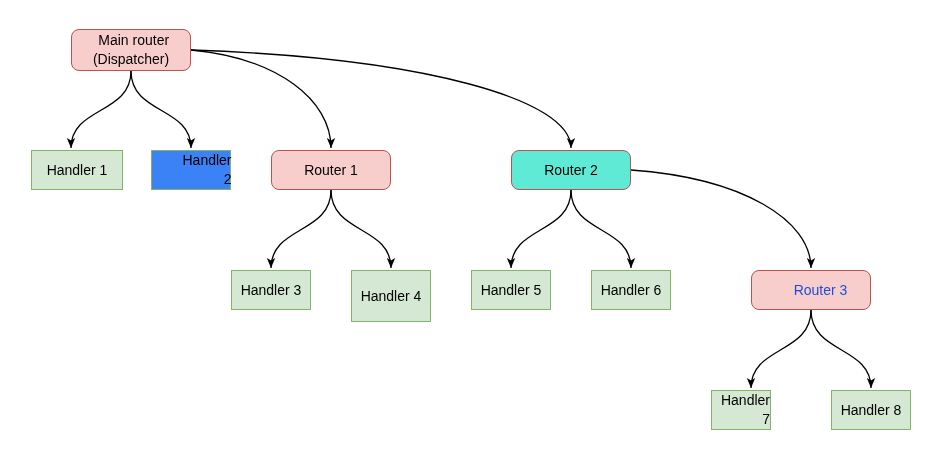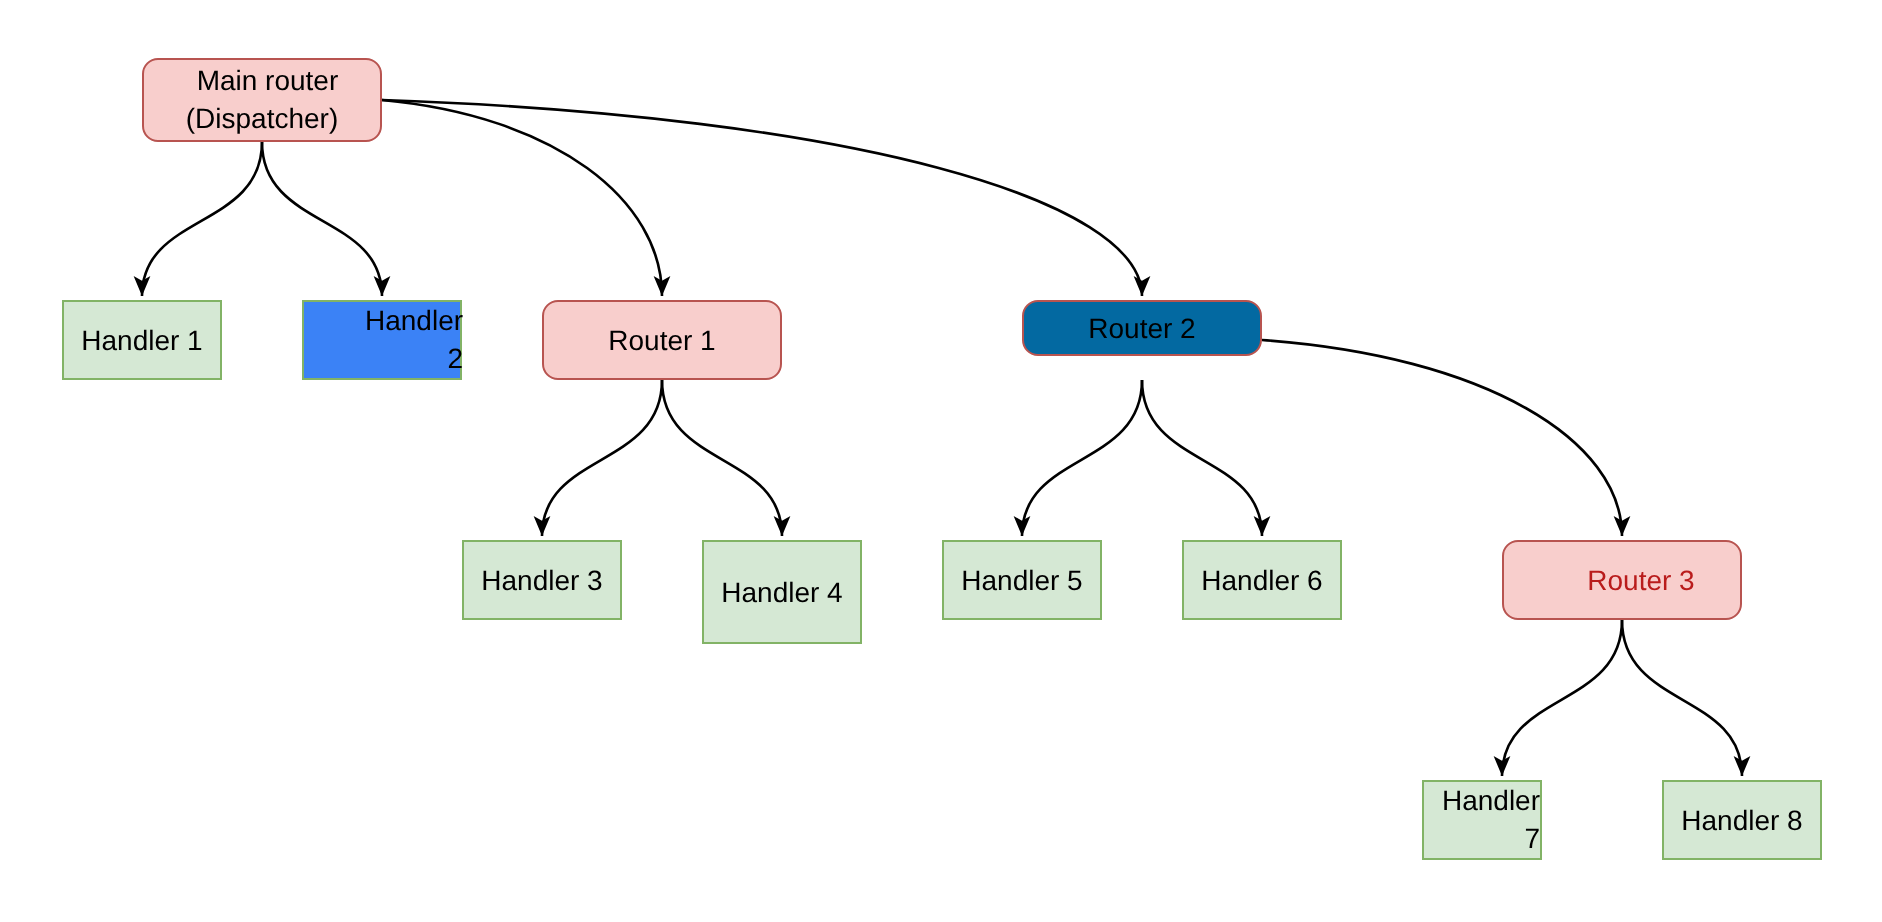--- a/index.html
+++ b/index.html
@@ -54,25 +54,25 @@
         <path d="M 571 190 C 571 234, 511 226, 511 268" fill="none" stroke="#000000" stroke-width="1.3" marker-end="url(#arrow)"></path>
         <path d="M 571 190 C 571 234, 631 226, 631 268" fill="none" stroke="#000000" stroke-width="1.3" marker-end="url(#arrow)"></path>
         <path d="M 631 170 C 742.6 178, 811 220, 811 268" fill="none" stroke="#000000" stroke-width="1.3" marker-end="url(#arrow)"></path>
         <path d="M 811 310 C 811 354, 751 346, 751 388" fill="none" stroke="#000000" stroke-width="1.3" marker-end="url(#arrow)"></path>
         <path d="M 811 310 C 811 354, 871 346, 871 388" fill="none" stroke="#000000" stroke-width="1.3" marker-end="url(#arrow)"></path>
       </g>
   </svg>
   <div id="nodes">
       <div class="node router" style="left: 71px; top: 29px; width: 120px; height: 42px; background: rgb(248, 206, 204); border: 1.3px solid rgb(184, 84, 80); color: rgb(0, 0, 0);"><span>Main router
 (Dispatcher)</span></div>
-      <div class="node handler" style="left: 31px; top: 150px; width: 80px; height: 40px; background: rgb(213, 232, 212); border: 1.3px solid rgb(130, 179, 102); color: rgb(0, 0, 0);"><span>Handler 1</span></div>
+      <div class="node handler" style="left: 31px; top: 150px; width: 92px; height: 40px; background: rgb(213, 232, 212); border: 1.3px solid rgb(130, 179, 102); color: rgb(0, 0, 0);"><span>Handler 1</span></div>
       <div class="node handler" style="left: 151px; top: 150px; width: 80px; height: 40px; background: #3b82f6; border: 1.3px solid rgb(130, 179, 102); color: rgb(0, 0, 0); padding-left: 32px;"><span>Handler 2</span></div>
       <div class="node router" style="left: 271px; top: 150px; width: 120px; height: 40px; background: rgb(248, 206, 204); border: 1.3px solid rgb(184, 84, 80); color: rgb(0, 0, 0);"><span>Router 1</span></div>
       <div class="node handler" style="left: 231px; top: 270px; width: 80px; height: 40px; background: rgb(213, 232, 212); border: 1.3px solid rgb(130, 179, 102); color: rgb(0, 0, 0);"><span>Handler 3</span></div>
       <div class="node handler" style="left: 351px; top: 270px; width: 80px; height: 52px; background: rgb(213, 232, 212); border: 1.3px solid rgb(130, 179, 102); color: rgb(0, 0, 0);"><span>Handler 4</span></div>
-      <div class="node router" style="left: 511px; top: 150px; width: 120px; height: 28px; background: #0369a1; border: 1.3px solid rgb(184, 84, 80); color: rgb(0, 0, 0);"><span>Router 2</span></div>
+      <div class="node router" style="left: 511px; top: 150px; width: 120px; height: 40px; background: #5eead4; border: 1.3px solid rgb(184, 84, 80); color: rgb(0, 0, 0);"><span>Router 2</span></div>
       <div class="node handler" style="left: 471px; top: 270px; width: 80px; height: 40px; background: rgb(213, 232, 212); border: 1.3px solid rgb(130, 179, 102); color: rgb(0, 0, 0);"><span>Handler 5</span></div>
       <div class="node handler" style="left: 591px; top: 270px; width: 80px; height: 40px; background: rgb(213, 232, 212); border: 1.3px solid rgb(130, 179, 102); color: rgb(0, 0, 0);"><span>Handler 6</span></div>
-      <div class="node router" style="left: 751px; top: 270px; width: 120px; height: 40px; background: rgb(248, 206, 204); border: 1.3px solid rgb(184, 84, 80); color: #b91c1c; padding-left: 19px;"><span>Router 3</span></div>
+      <div class="node router" style="left: 751px; top: 270px; width: 120px; height: 40px; background: rgb(248, 206, 204); border: 1.3px solid rgb(184, 84, 80); color: #1d4ed8; padding-left: 19px;"><span>Router 3</span></div>
       <div class="node handler" style="left: 711px; top: 390px; width: 60px; height: 40px; background: rgb(213, 232, 212); border: 1.3px solid rgb(130, 179, 102); color: rgb(0, 0, 0);"><span>Handler 7</span></div>
       <div class="node handler" style="left: 831px; top: 390px; width: 80px; height: 40px; background: rgb(213, 232, 212); border: 1.3px solid rgb(130, 179, 102); color: rgb(0, 0, 0);"><span>Handler 8</span></div>
     </div>
 </div>
 
 </body></html>

